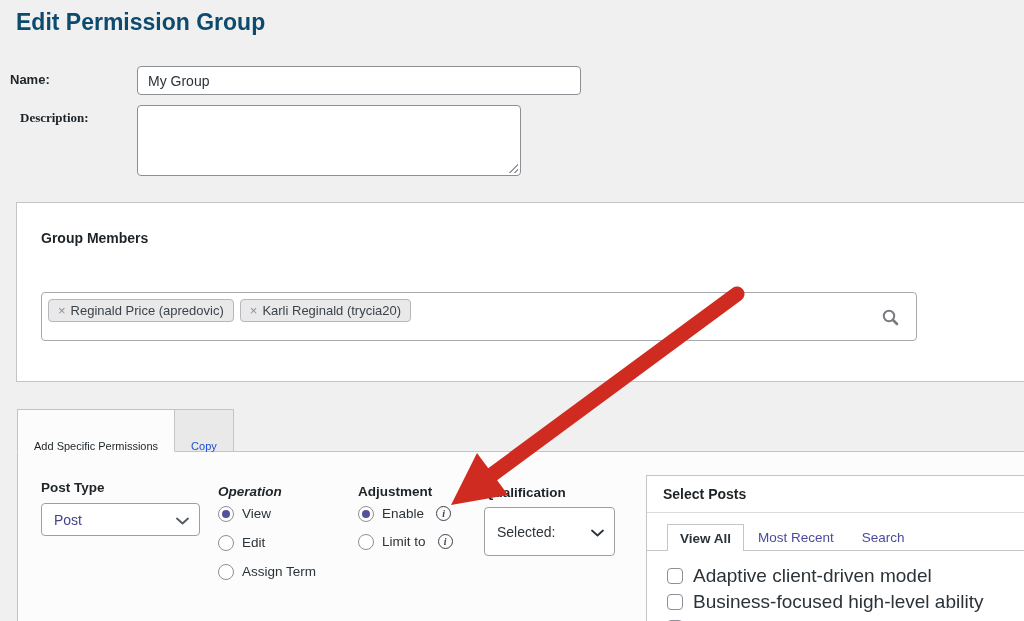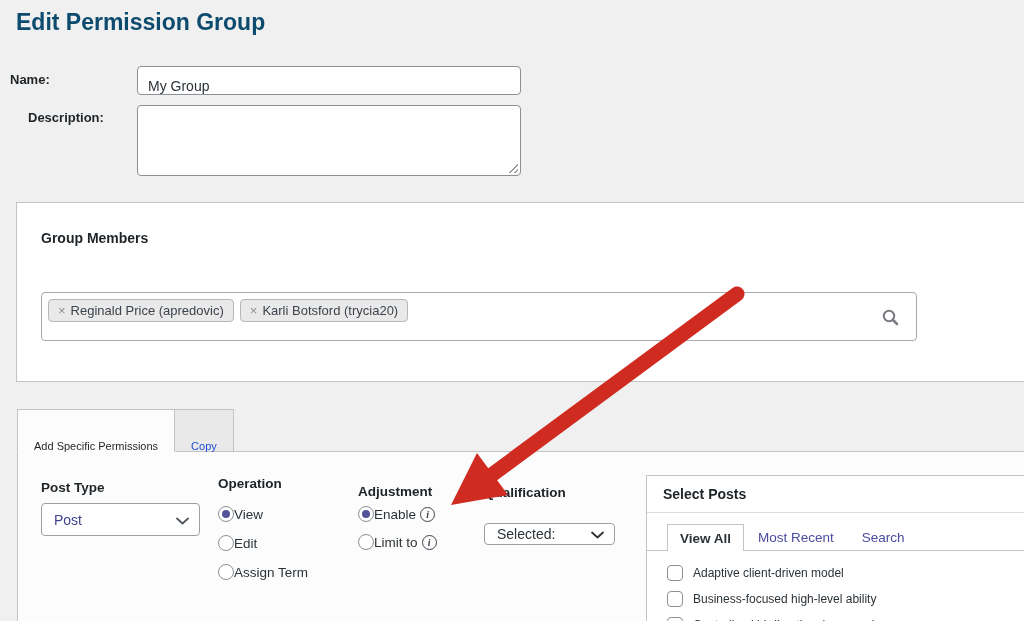--- a/index.html
+++ b/index.html
@@ -11,21 +11,21 @@
   .abs { position:absolute; }
 
   
   .page-title { left:16px; top:9px; font-size:23px; font-weight:600; color:#0c4a6e; }
   .field-label { font-size:13px; font-weight:700; color:#1d2327; }
   .text-input {
     background:#fff; border:1px solid #8c8f94; border-radius:4px;
     font-size:14px; color:#2c3338; display:flex; align-items:center;
     padding:0 10px;
   }
-  .name-input  { left:137px; top:66px; width:384px; height:29px;align-items:flex-end; }
+  .name-input  { left:137px; top:66px; width:444px; height:29px; }
   .desc-input  { left:137px; top:105px; width:384px; height:71px; align-items:flex-start; }
   .resize-handle {
     position:absolute; right:2px; bottom:2px; width:11px; height:11px;
     background:repeating-linear-gradient(135deg, transparent 0 2px, #9a9a9e 2px 3.5px);
     clip-path:polygon(100% 0, 0 100%, 100% 100%);
   }
 
   
   .members-panel {
     left:16px; top:202px; width:1030px; height:180px;
@@ -63,23 +63,23 @@
     left:17px; top:451px; width:1012px; height:178px;
     background:#fcfcfc; border:1px solid #c3c4c7;
   }
   .col-header { position:absolute; font-size:13.5px; font-weight:700; color:#1d2327; }
   .select-box {
     position:absolute; background:#fff; border:1px solid #9ca0a5; border-radius:4px;
     display:flex; align-items:center; justify-content:space-between;
     font-size:14px; padding:0 10px 0 12px; cursor:pointer;
   }
   .select-post { left:23px; top:51px; width:159px; height:33px; color:#43438f; }
-  .select-qual { left:466px; top:71px; width:131px; height:22px; color:#2c3338; }
-
-  .radio-row { position:absolute; display:flex; align-items:center; gap:0; font-size:13.5px; color:#2c3338; }
+  .select-qual { left:466px; top:55px; width:131px; height:49px; color:#2c3338; }
+
+  .radio-row { position:absolute; display:flex; gap:8px; font-size:13.5px; color:#2c3338; }
   .radio {
     width:16px; height:16px; border:1px solid #8c8f94; border-radius:50%;
     background:#fff; flex:0 0 16px; position:relative; cursor:pointer;
   }
   .radio.checked::after {
     content:""; position:absolute; left:3px; top:3px; width:8px; height:8px;
     border-radius:50%; background:#53539c;
   }
   .info-icon {
     display:inline-flex; align-items:center; justify-content:center;
@@ -100,55 +100,55 @@
   .posts-tabs { position:relative; height:27px; margin-top:11px; border-bottom:1px solid #c3c4c7; padding-left:20px; display:flex; align-items:stretch; }
   .ptab {
     font-size:13.5px; display:flex; align-items:center; padding:0 12px; cursor:pointer;
   }
   .ptab.active {
     background:#fff; border:1px solid #c3c4c7; border-bottom:none; color:#2c3338;
     margin-bottom:-1px;
     font-weight:bold;
   }
   .ptab.link { color:#4a4a9e; border:none; padding:0 14px; }
-  .check-row { position:absolute; left:20px; display:flex; align-items:center; gap:10px; font-size:12px; color:#2c3338; }
+  .check-row { position:absolute; left:20px; display:flex; align-items:center; gap:10px; font-size:19px; color:#2c3338; }
   .checkbox {
     width:16px; height:16px; border:1px solid #8c8f94; border-radius:4px; background:#fff;
     flex:0 0 16px; cursor:pointer;
   }
 
   
   .arrow-overlay { left:0; top:0; width:1024px; height:621px; z-index:20; pointer-events:none; }
 </style>
 </head>
 <body>
 
 <h1 class="abs page-title">Edit Permission Group</h1>
 
 <div class="abs field-label" style="left:10px; top:72px;">Name:</div>
 <div class="abs text-input name-input">
   <span>My Group</span>
 </div>
 
-<div class="abs field-label" style="left:28px; top:110px;">Description:</div>
+<div class="abs field-label" style="left:20px; top:110px;font-family:Liberation Serif, serif;">Description:</div>
 <div class="abs text-input desc-input">
   <span></span>
   <span class="resize-handle"></span>
 </div>
 
 <div class="abs members-panel">
   <div class="members-heading">Group Members</div>
   <div class="members-input">
     <span class="member-tag">
       <span class="tag-x">×</span>
       <span>Reginald Price (apredovic)</span>
     </span>
     <span class="member-tag">
       <span class="tag-x">×</span>
-      <span>Karli Botsford (trycia20)</span>
+      <span>Karli Reginald (trycia20)</span>
     </span>
     <span class="members-search">
       <svg width="19" height="19" viewBox="0 0 19 19">
         <circle cx="8" cy="8" r="5.2" fill="none" stroke="#787c82" stroke-width="2"></circle>
         <line x1="12" y1="12" x2="16" y2="16" stroke="#787c82" stroke-width="2.6" stroke-linecap="round"></line>
       </svg>
     </span>
   </div>
 </div>
 
@@ -162,21 +162,21 @@
   <div class="col-header" style="left:23px; top:28px;">Post Type</div>
   <div class="select-box select-post">
     <span>Post</span>
     <span>
       <svg width="13" height="8" viewBox="0 0 13 8">
           <path d="M1 1.5 L6.5 6.5 L12 1.5" fill="none" stroke="#50575e" stroke-width="1.8" stroke-linecap="round" stroke-linejoin="round"></path>
         </svg>
     </span>
   </div>
 
-  <div class="col-header" style="left:200px; top:24px;">Operation</div>
+  <div class="col-header" style="left:200px; top:32px;font-style:italic;">Operation</div>
   <div class="radio-row" style="left:200px; top:54px;">
     <span class="radio checked"></span>
     <span>View</span>
   </div>
   <div class="radio-row" style="left:200px; top:83px;">
     <span class="radio"></span>
     <span>Edit</span>
   </div>
   <div class="radio-row" style="left:200px; top:112px;">
     <span class="radio"></span>

